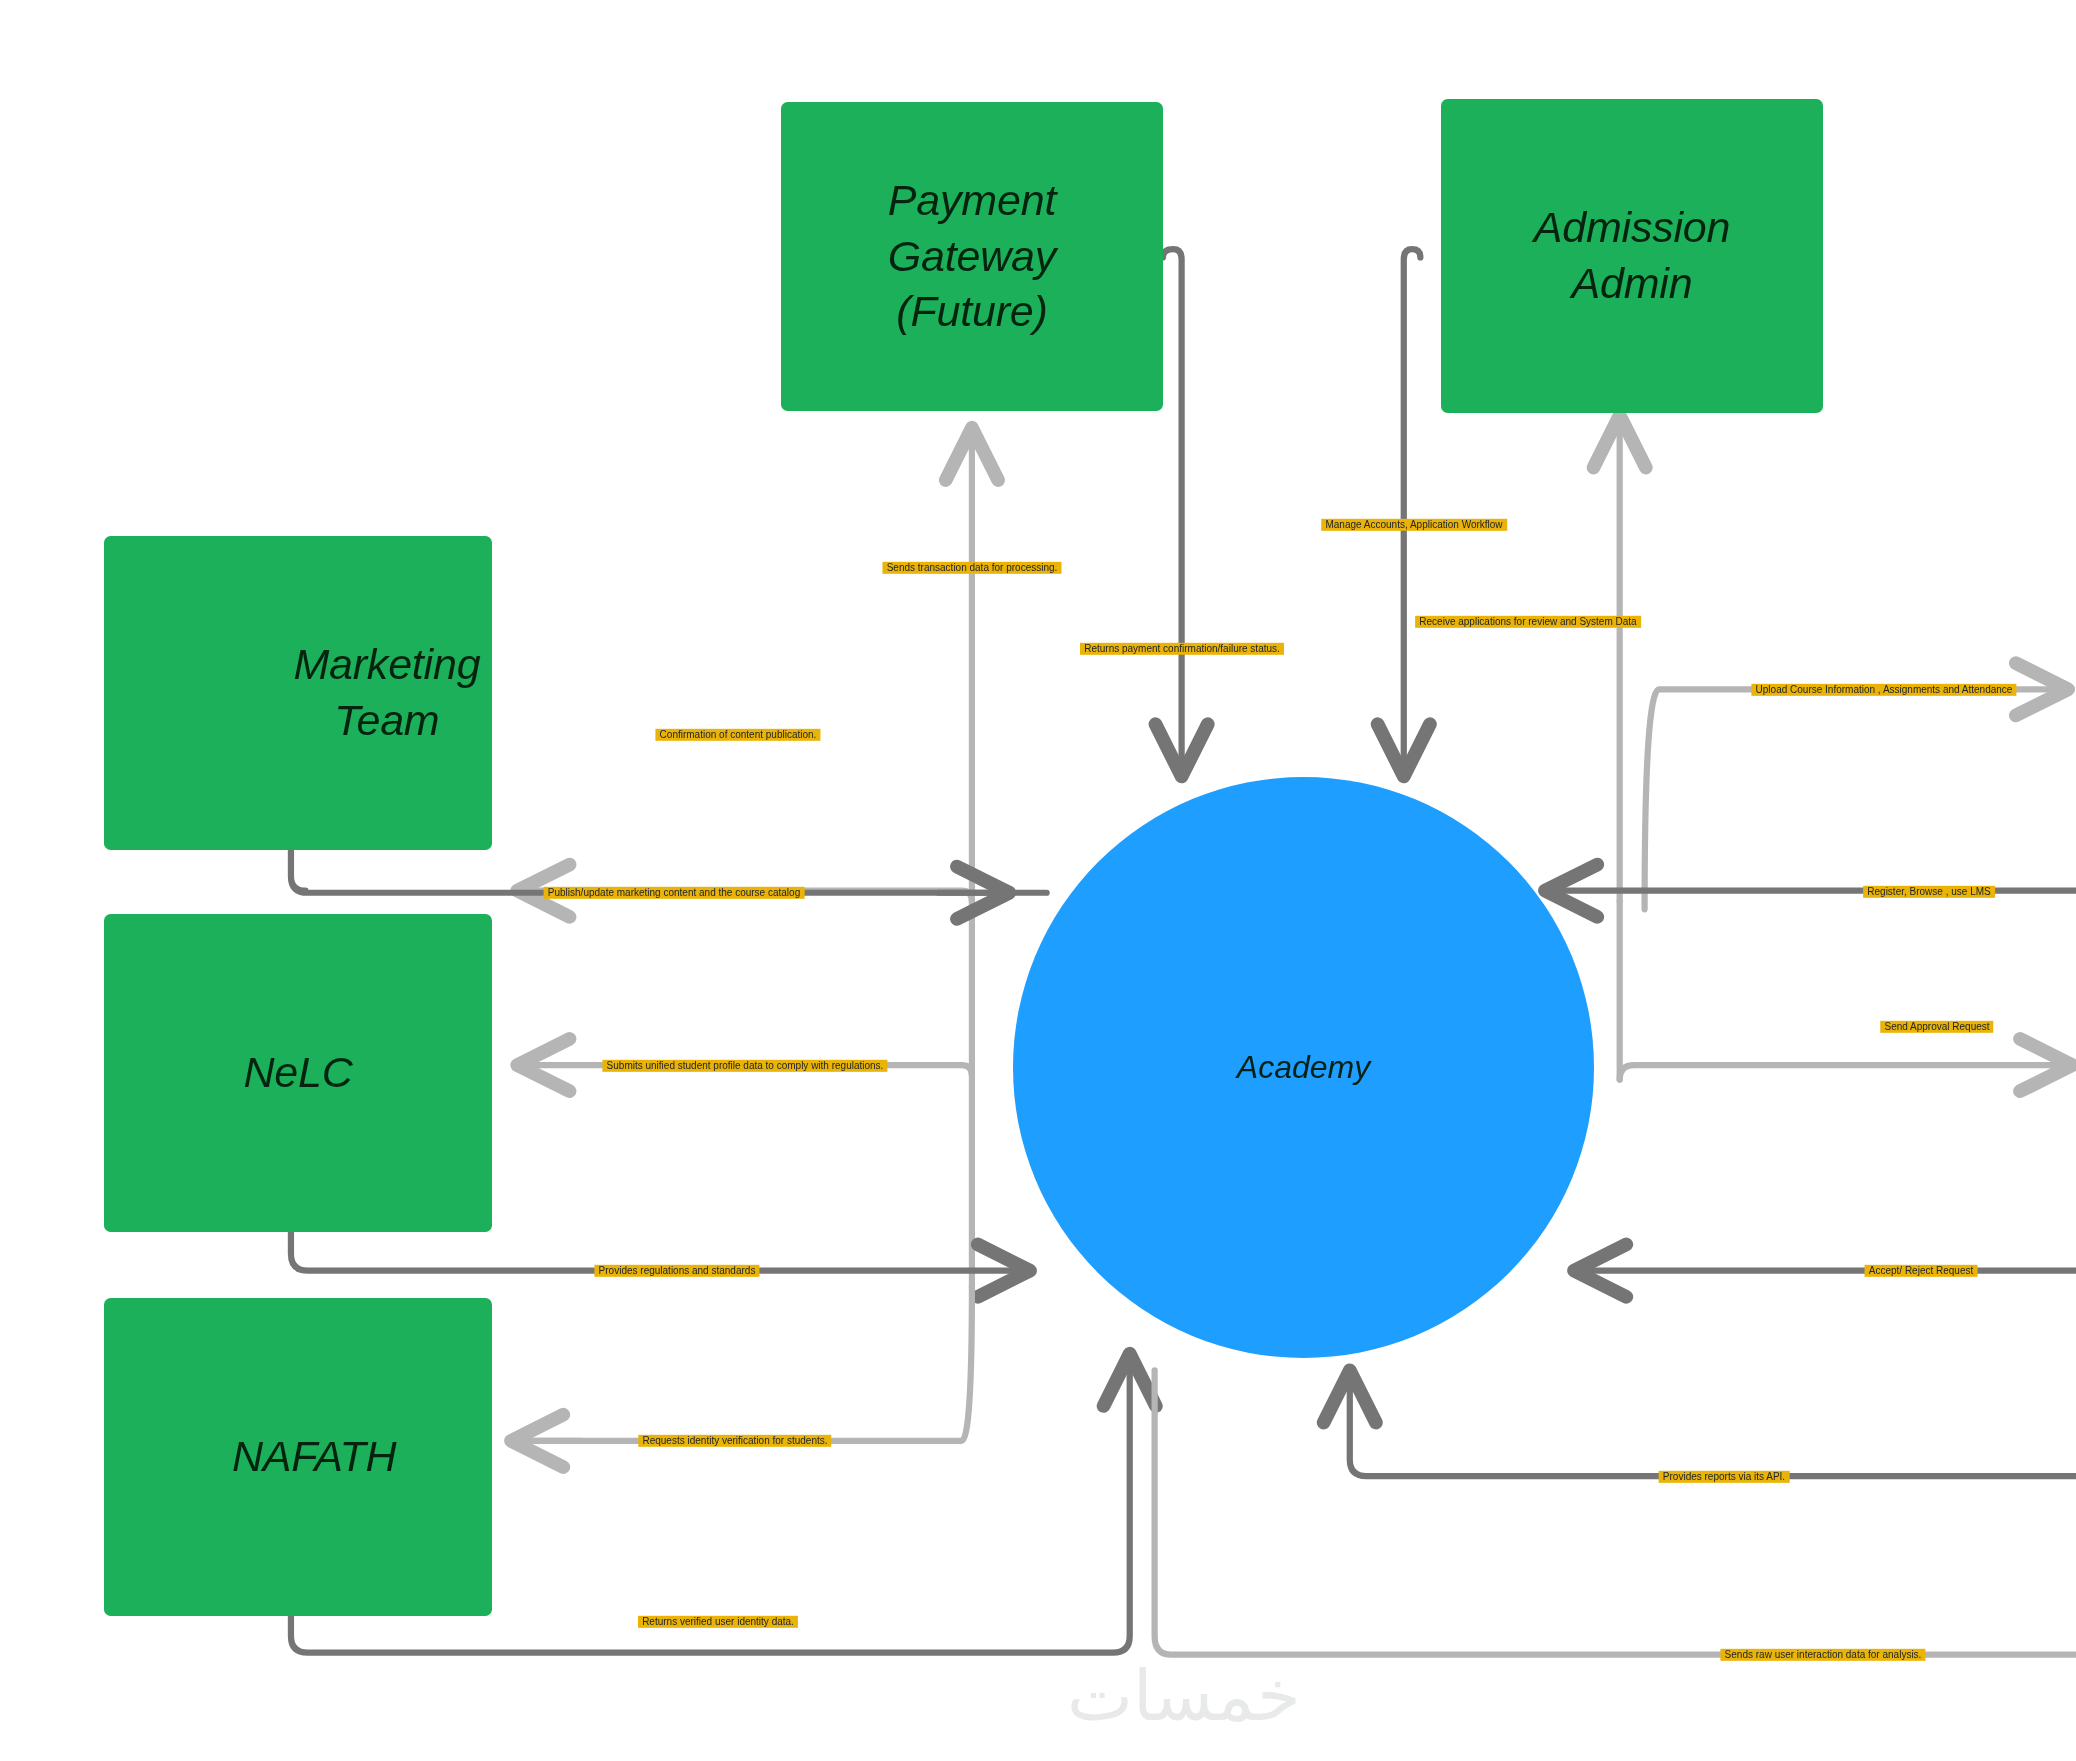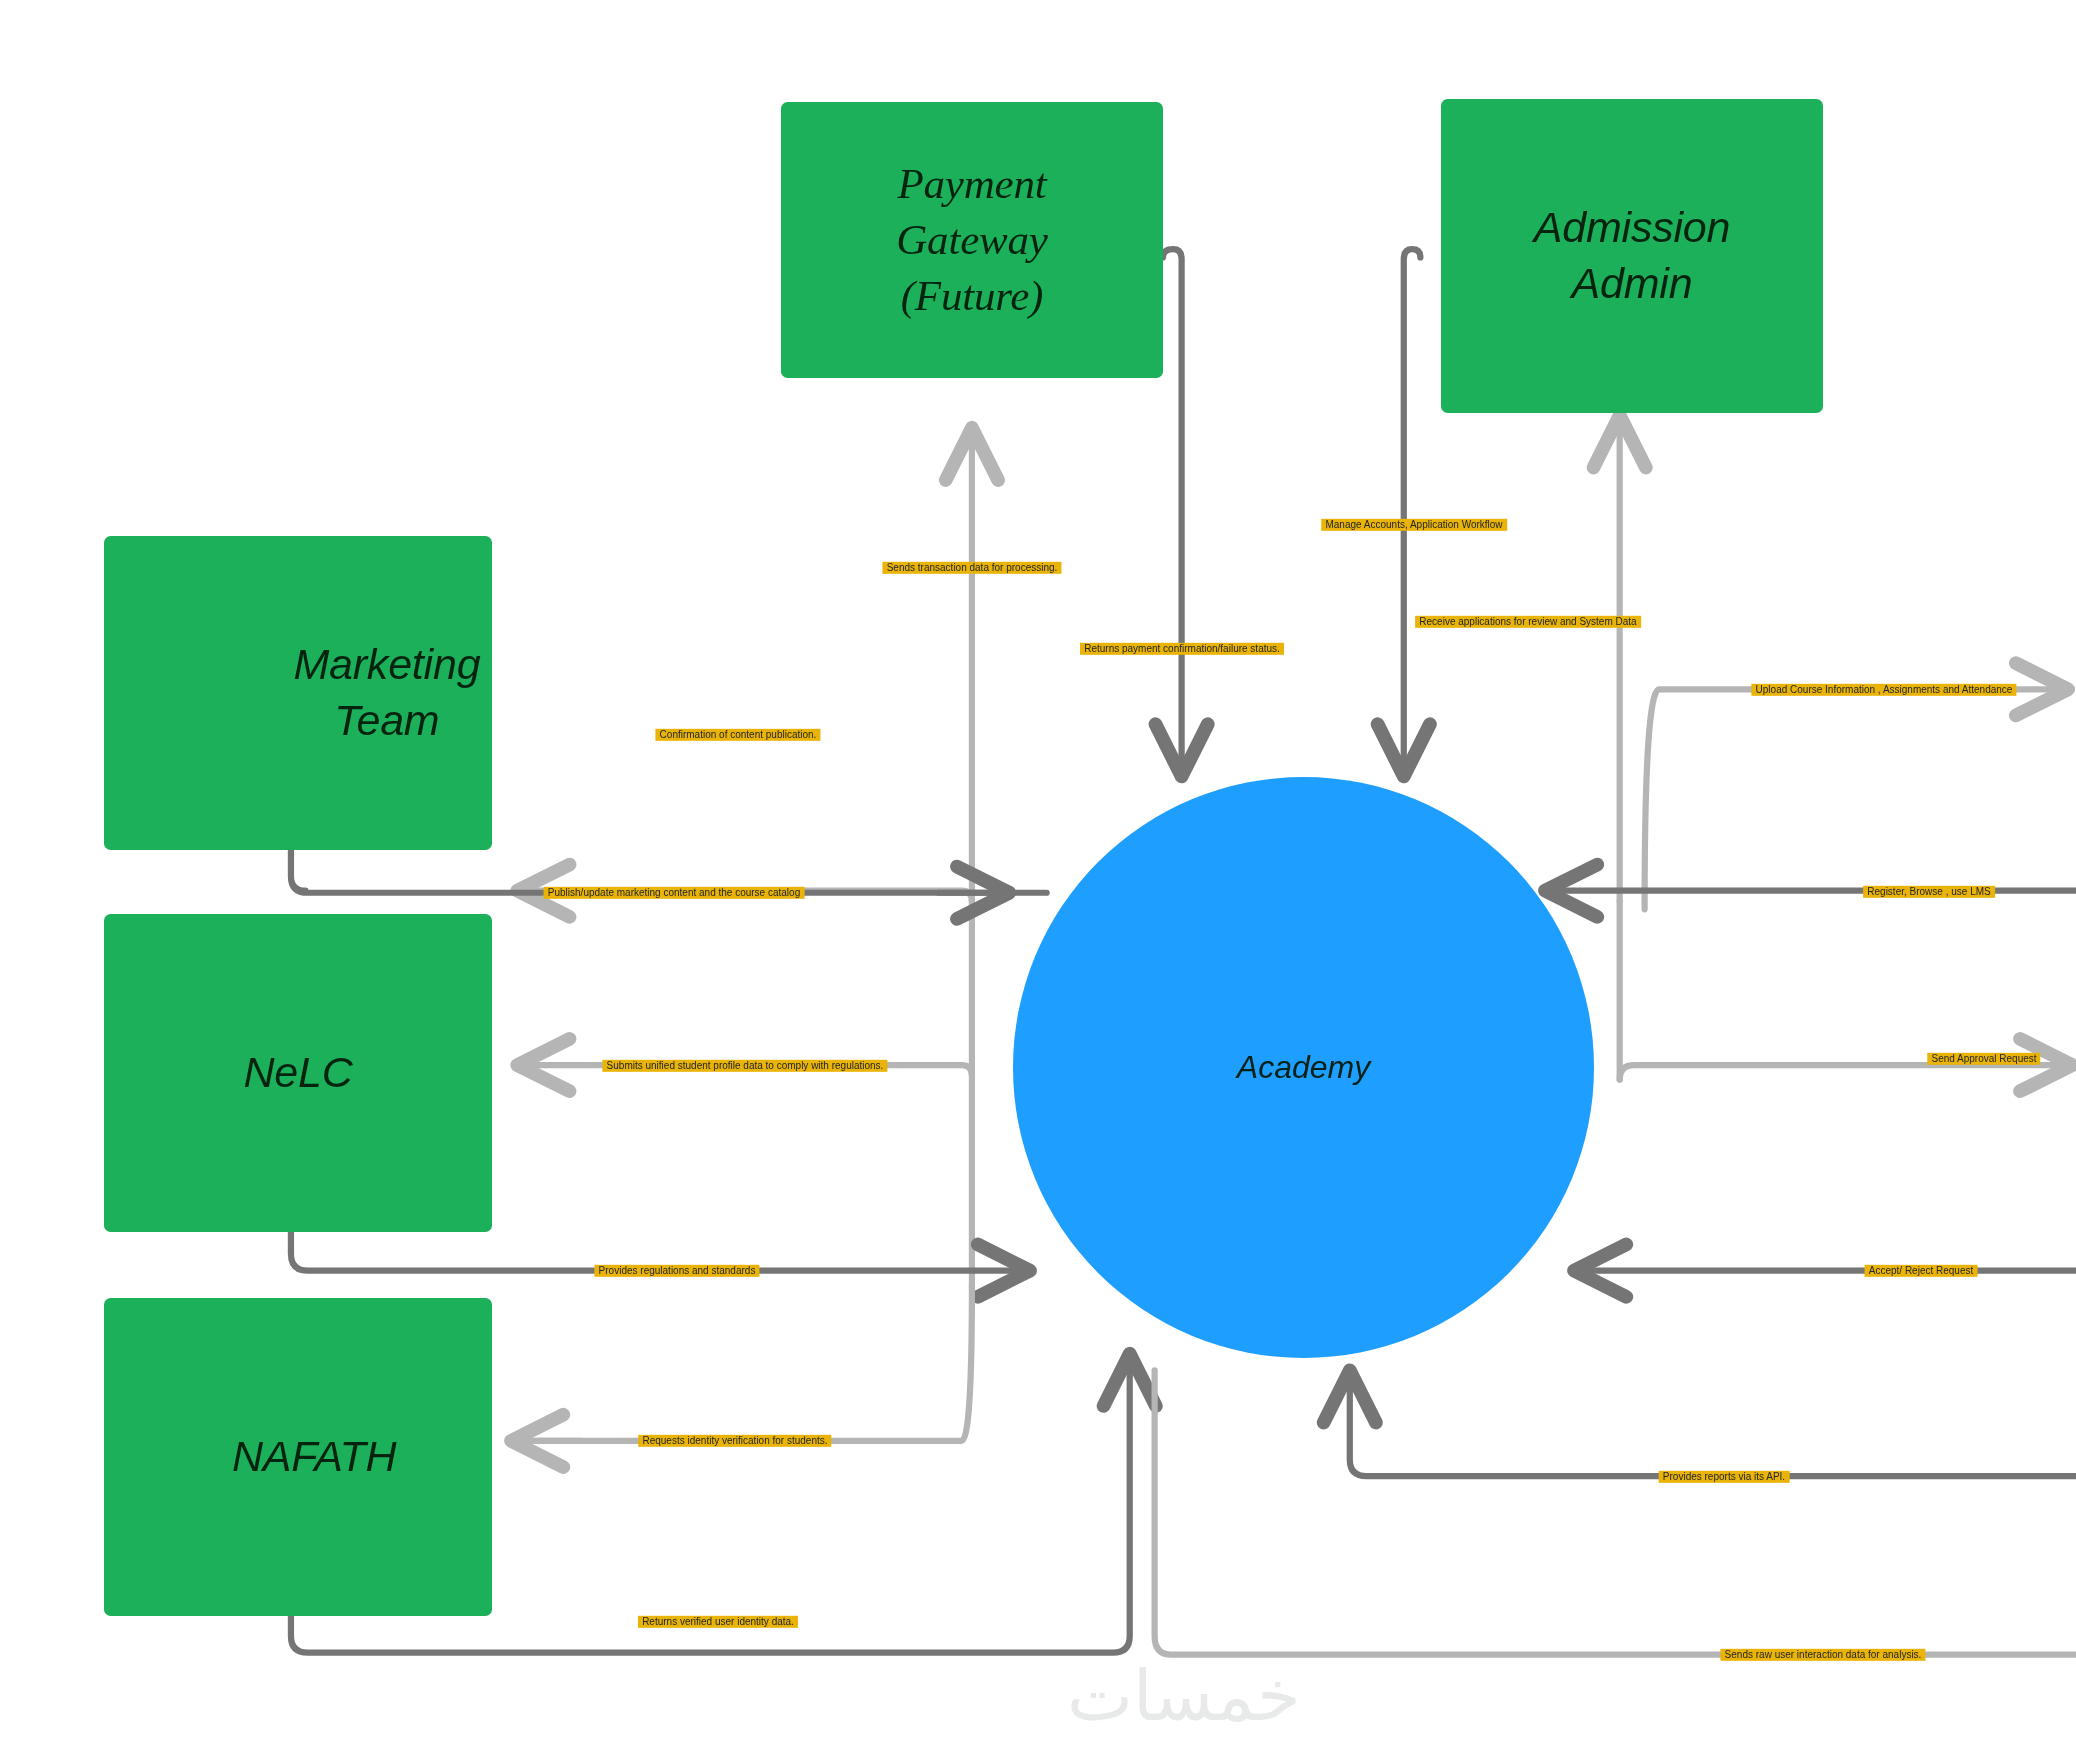--- a/index.html
+++ b/index.html
@@ -101,21 +101,21 @@
 
       <path d="M3900,2600 Q3900,2565 3935,2565 L4990,2565" stroke="#B5B5B5" marker-end="url(#al)"></path>
       <path d="M5470,2965 L5470,3020 Q5470,3060 5430,3060 L3790,3060" stroke="#757575" marker-end="url(#ad)"></path>
 
       <path d="M5070,3555 L3290,3555 Q3250,3555 3250,3515 L3250,3300" stroke="#757575" marker-end="url(#ad)"></path>
       <path d="M2780,3300 L2780,3940 Q2780,3985 2820,3985 L5530,3985" stroke="#B5B5B5"></path>
       <path d="M5400,3985 L5570,3905" stroke="#B5B5B5" marker-end="url(#al)"></path>
     </g>
   </svg>
 
-  <div class="ent" style="left:781px;top:102px;width:382px;height:276px;font-family:Liberation Serif, serif;">
+  <div class="ent" style="left:781px;top:102px;width:382px;height:309px;">
     <span>Payment
 Gateway
 (Future)</span>
   </div>
 
   <div class="ent" style="left:1441px;top:99px;width:382px;height:314px;">
     <span>Admission
 Admin</span>
   </div>
 
@@ -141,21 +141,21 @@
   <div class="lbl" style="left:1414px;top:525px;">Manage Accounts, Application Workflow</div>
   <div class="lbl" style="left:1528px;top:622px;">Receive applications for review and System Data</div>
   <div class="lbl" style="left:738px;top:735px;">Confirmation of content publication.</div>
   <div class="lbl" style="left:674px;top:893px;">Publish/update marketing content and the course catalog</div>
   <div class="lbl" style="left:745px;top:1066px;">Submits unified student profile data to comply with regulations.</div>
   <div class="lbl" style="left:677px;top:1271px;">Provides regulations and standards</div>
   <div class="lbl" style="left:735px;top:1441px;">Requests identity verification for students.</div>
   <div class="lbl" style="left:718px;top:1622px;">Returns verified user identity data.</div>
   <div class="lbl" style="left:1884px;top:690px;">Upload Course Information , Assignments and Attendance</div>
   <div class="lbl" style="left:1929px;top:892px;">Register, Browse , use LMS</div>
-  <div class="lbl" style="left:1937px;top:1059px;margin-left:47px;">Send Approval Request</div>
+  <div class="lbl" style="left:1937px;top:1027px;">Send Approval Request</div>
   <div class="lbl" style="left:1921px;top:1271px;">Accept/ Reject Request</div>
   <div class="lbl" style="left:1724px;top:1477px;">Provides reports via its API.</div>
   <div class="lbl" style="left:1823px;top:1655px;">Sends raw user interaction data for analysis.</div>
 
   <div class="watermark">خمسات</div>
 
 </div>
 
 
 </body></html>

